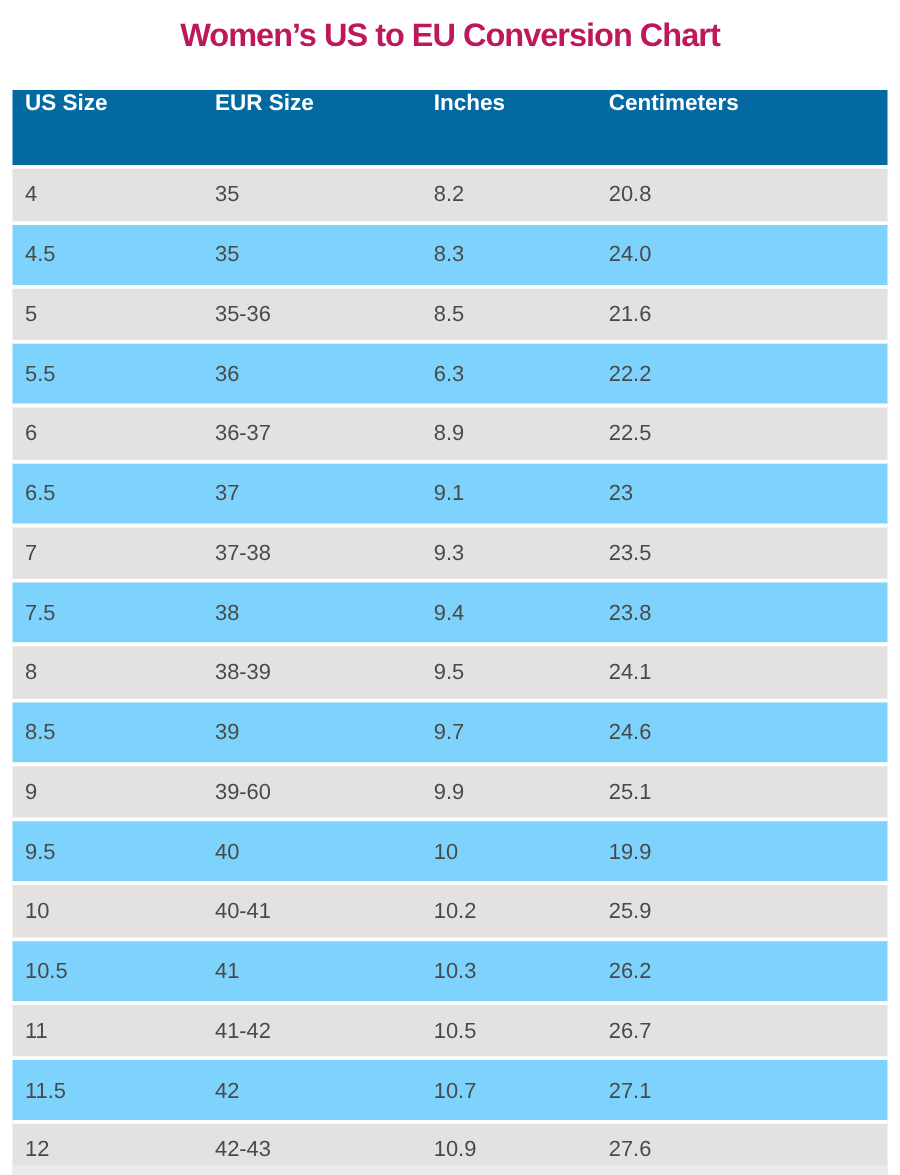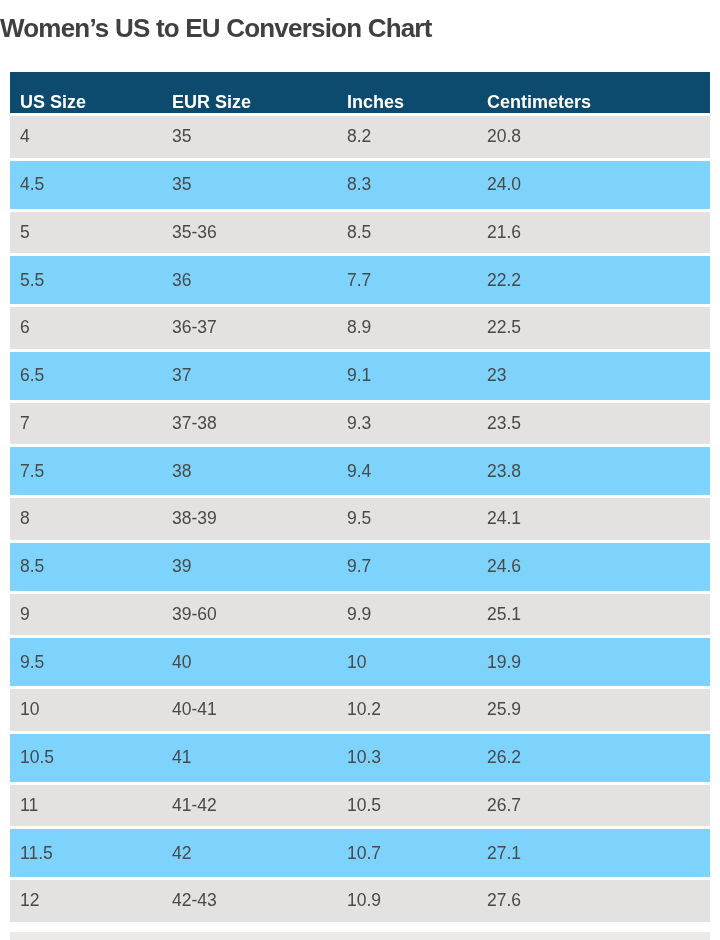--- a/index.html
+++ b/index.html
@@ -10,37 +10,37 @@
   body {
     width: 720px;
     height: 940px;
     position: relative;
     overflow: hidden;
     font-family: "Liberation Sans", sans-serif;
   }
   .title {
     margin: 0;
     padding-top: 13px;
-    text-align: left;
+    text-align: center;
     font-size: 26px;
     font-weight: 700;
     letter-spacing: -0.8px;
-    color: #404040;
+    color: #be185d;
   }
   .table {
     position: absolute;
     left: 10px;
     top: 72px;
     width: 700px;
   }
   .thead {
     display: flex;
-    align-items: flex-end;
-    height: 41px;
-    background: #0c4a6e;
+    align-items: flex-start;
+    height: 60px;
+    background: #0369a1;
     color: #ffffff;
     font-weight: 700;
     font-size: 18px;
   }
   .trow {
     display: flex;
     align-items: center;
     height: 47.76px;
     box-sizing: border-box;
     background: #7dd3fc;
@@ -106,21 +106,21 @@
   <div class="trow alt">
     <div class="cell c1">5</div>
     <div class="cell c2">35-36</div>
     <div class="cell c3">8.5</div>
     <div class="cell c4">21.6</div>
   </div>
 
   <div class="trow">
     <div class="cell c1">5.5</div>
     <div class="cell c2">36</div>
-    <div class="cell c3">7.7</div>
+    <div class="cell c3">6.3</div>
     <div class="cell c4">22.2</div>
   </div>
 
   <div class="trow alt">
     <div class="cell c1">6</div>
     <div class="cell c2">36-37</div>
     <div class="cell c3">8.9</div>
     <div class="cell c4">22.5</div>
   </div>
 

